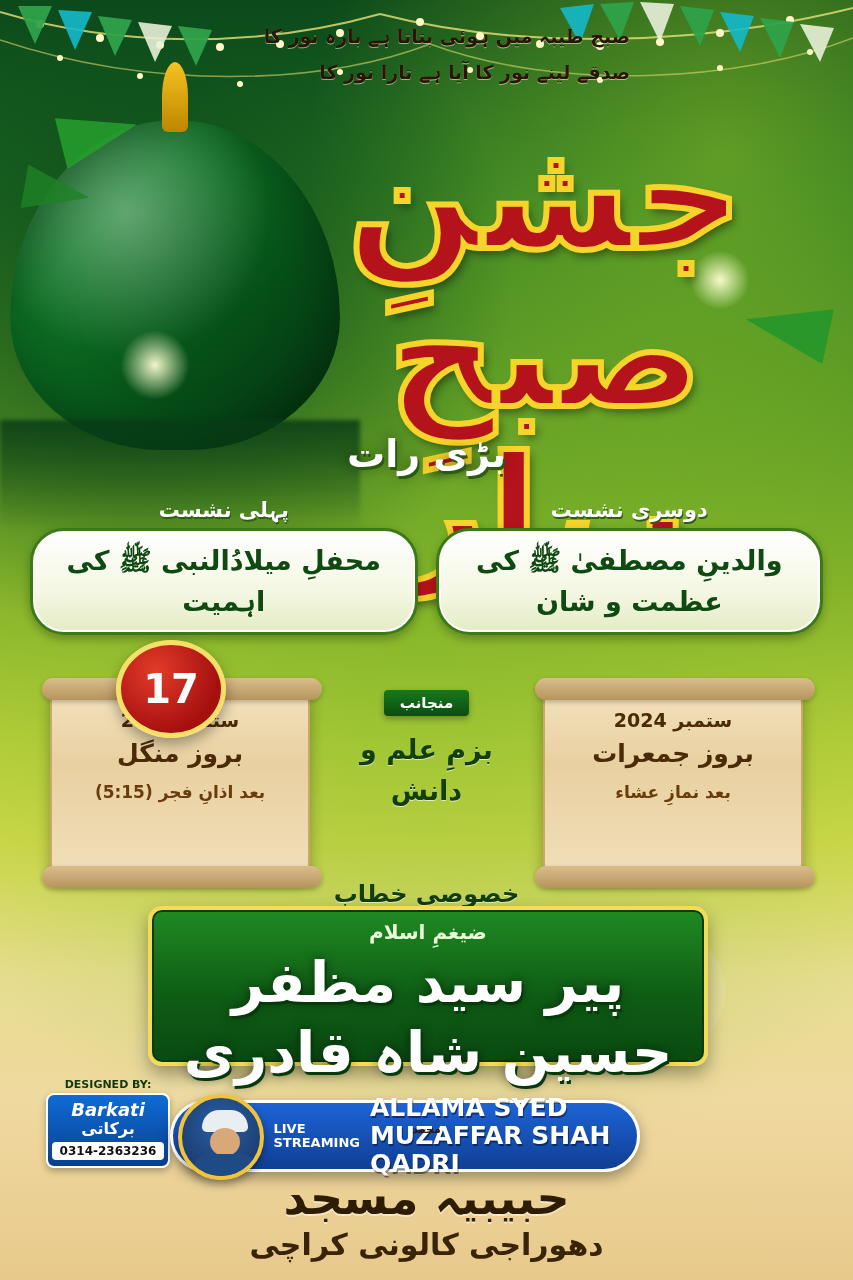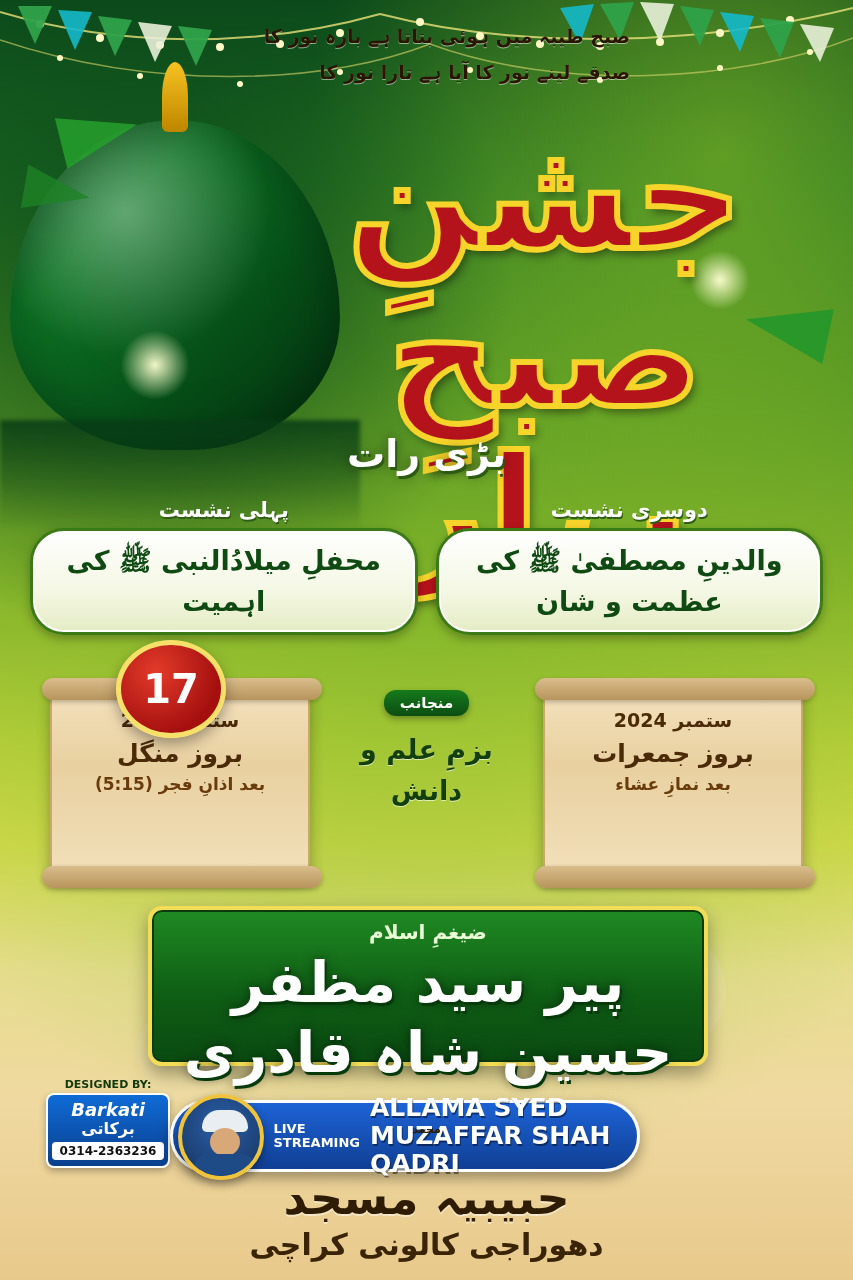--- a/index.html
+++ b/index.html
@@ -99,39 +99,39 @@
   }
   .scroll:before{top:-12px;}
   .scroll:after{bottom:-12px;}
   .scroll-r{right:30px;}
   .scroll-l{left:30px;}
   .scroll .inner{
     position:absolute;inset:16px 12px;color:#4b2a08;text-align:center;
     font-size:25px;font-weight:bold;line-height:1.5;
   }
   .scroll .year{font-size:19px;}
-  .scroll .time{font-size:17px;color:#6a3b0b;}
+  .scroll .time{font-size:17px;color:#6a3b0b;margin-top:8px;}
   .badge{
     position:absolute;top:0px;width:110px;height:98px;
     border-radius:50%;
     background:radial-gradient(circle at 35% 30%,#e33b2a,#a5100f 70%);
     border:5px solid #f7e06a;
     box-shadow:0 6px 14px rgba(0,0,0,.35);
     color:#fff;font-size:40px;font-weight:bold;
     display:flex;align-items:center;justify-content:center;
   }
   .badge-r{right:96px;}
   .badge-l{left:96px;}
   .mid-ribbon{
     position:absolute;left:50%;transform:translateX(-50%);top:50px;width:200px;
     text-align:center;
   }
   .mid-ribbon .tag{
     display:inline-block;background:linear-gradient(180deg,#157a1c,#0c4d12);
-    color:#fff;font-size:15px;font-weight:bold;padding:4px 16px;border-radius:12px;
+    color:#fff;font-size:15px;font-weight:bold;padding:4px 16px;border-radius:4px;
     box-shadow:0 3px 6px rgba(0,0,0,.3);
   }
   .mid-ribbon .txt{
     margin-top:14px;color:#123f0d;font-size:27px;font-weight:bold;line-height:1.5;
     text-shadow:0 1px 0 rgba(255,255,255,.6);
   }
   
   .khitab{
     position:absolute;left:0;right:0;top:880px;text-align:center;
     color:#123f0d;font-size:24px;font-weight:bold;
@@ -306,20 +306,21 @@
       </div>
     </div>
     <div class="badge badge-l">17</div>
 
     <div class="mid-ribbon">
       <div class="tag urdu">منجانب</div>
       <div class="txt urdu">بزمِ علم و دانش</div>
     </div>
   </div>
 
+  <div class="khitab urdu">خصوصی خطاب</div>
   <div class="speakerPanel">
     <div class="small urdu">ضیغمِ اسلام</div>
     <div class="name urdu">پیر سید مظفر حسین شاہ قادری</div>
   </div>
 
   <div class="designer">
     <div>DESIGNED BY:</div>
     <div class="box">
       <div class="brand">Barkati</div>
       <div class="ur urdu">برکاتی</div>

